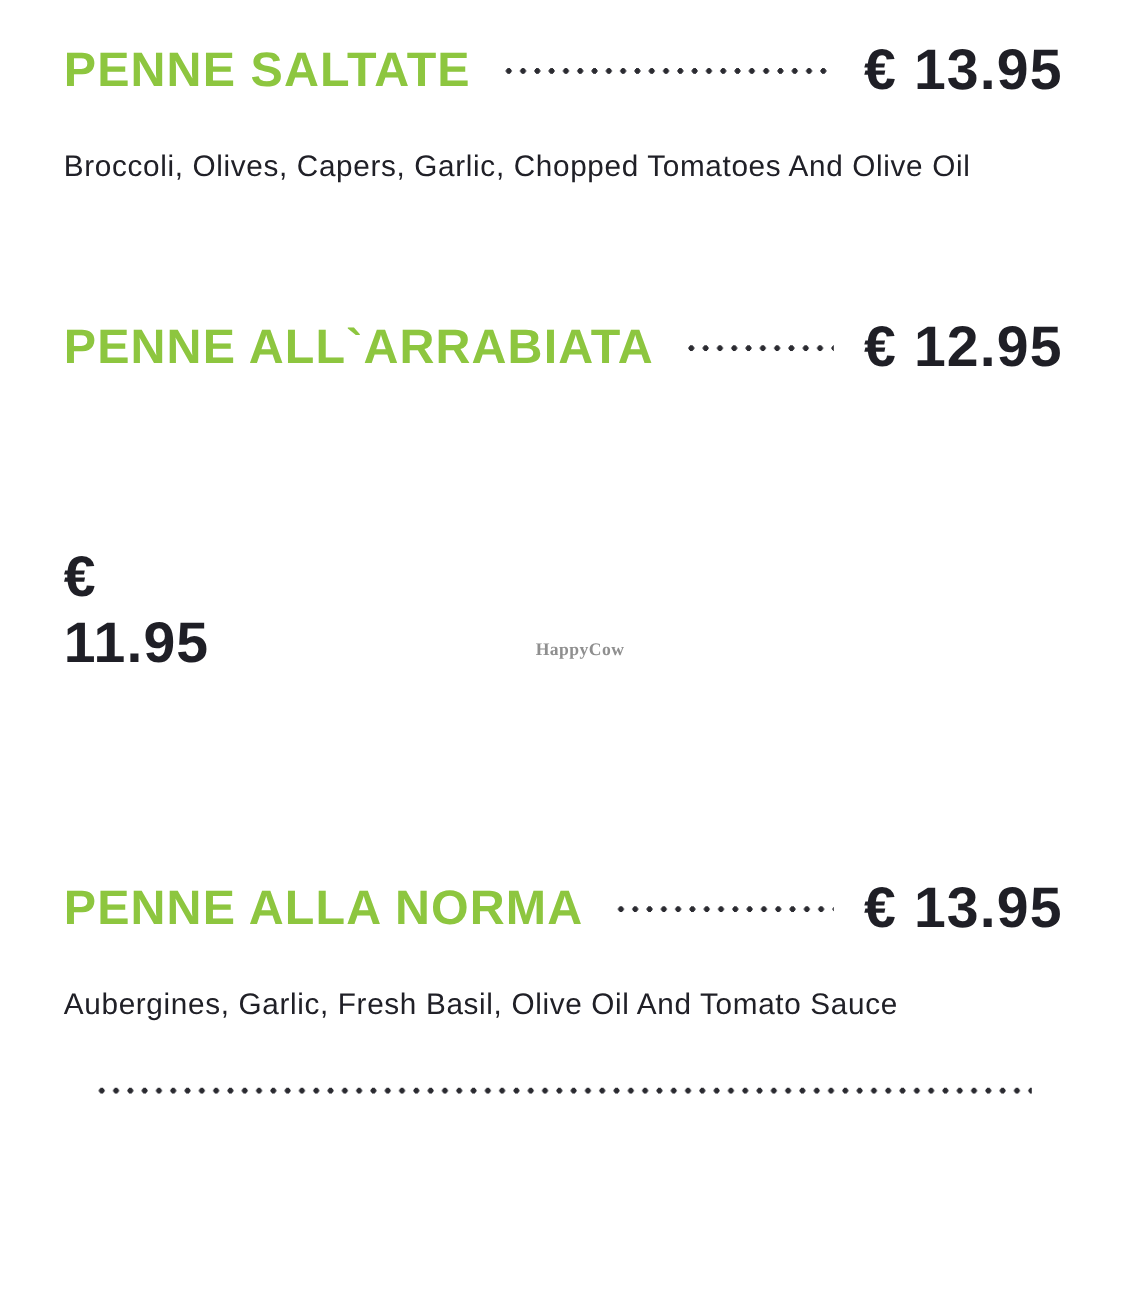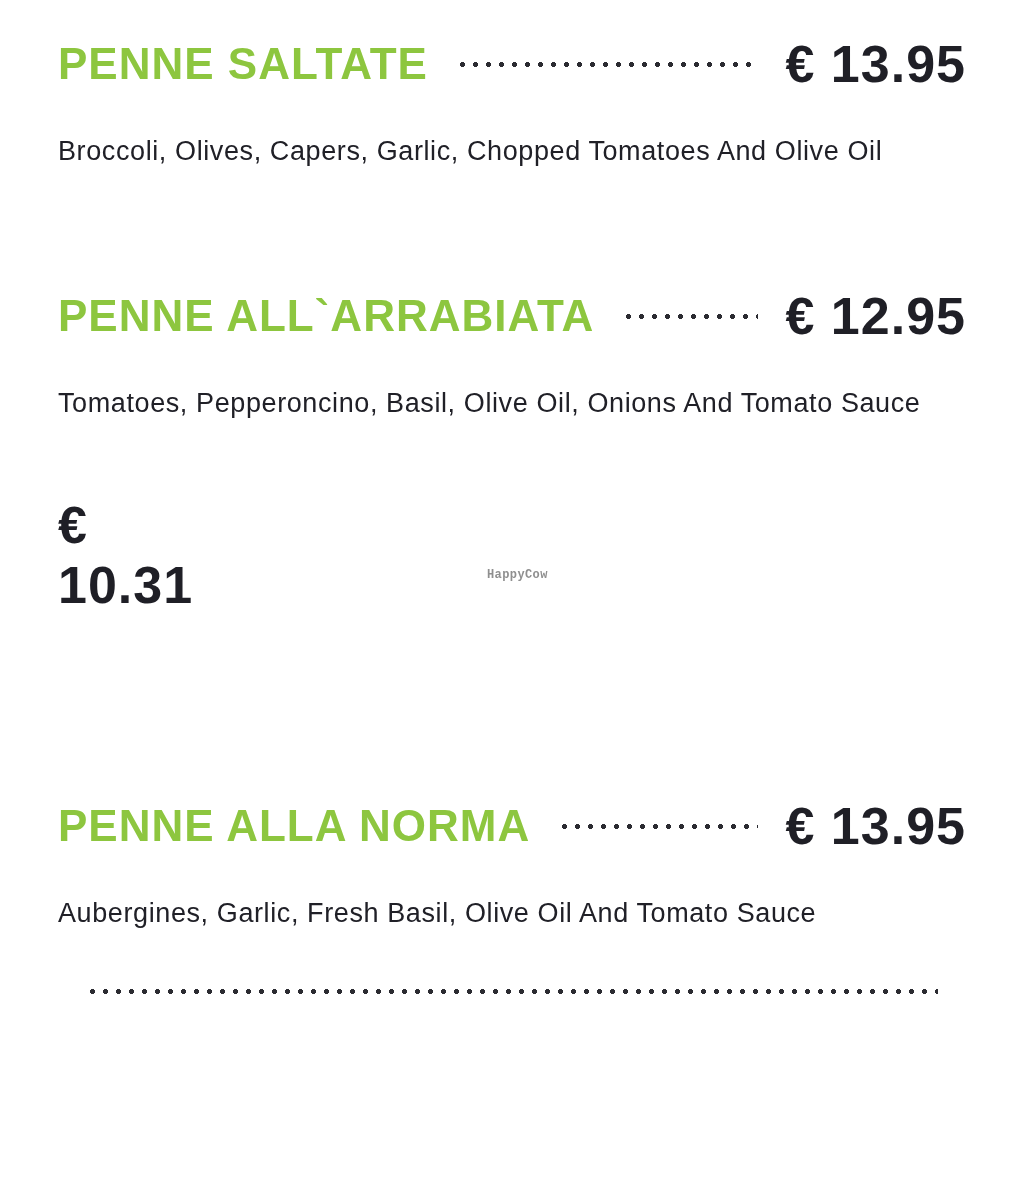--- a/index.html
+++ b/index.html
@@ -75,23 +75,23 @@
     width: 130px;
     line-height: 60px;
     text-align: left;
   }
   .heading-row.split + .dish-description {
     margin-top: 28px;
   }
   .watermark {
     position: absolute;
     left: 487px;
-    top: 568px;
-    font-family: Liberation Mono, monospace;
-    font-size: 12px;
+    top: 582px;
+    font-family: Liberation Serif, serif;
+    font-size: 16px;
     font-weight: 700;
     letter-spacing: 0.4px;
     color: #8f8f8f;
   }
 </style>
 </head>
 <body>
 
 <div class="page">
 
@@ -103,26 +103,25 @@
     </div>
     <div class="dish-description">Broccoli, Olives, Capers, Garlic, Chopped Tomatoes And Olive Oil</div>
   </div>
 
   <div class="menu-item" style="top: 258px; margin-top: 28px;">
     <div class="heading-row">
       <div class="dish-name">PENNE ALL`ARRABIATA</div>
       <div class="dot-leader"></div>
       <div class="dish-price">€ 12.95</div>
     </div>
-    <div class="dish-description">Tomatoes, Pepperoncino, Basil, Olive Oil, Onions And Tomato Sauce</div>
   </div>
 
   <div class="menu-item" style="top: 495px;">
     <div class="heading-row split">
-      <div class="dish-price">€ 10.31</div>
+      <div class="dish-price">€ 11.95</div>
     </div>
   </div>
 
   <div class="watermark">HappyCow</div>
 
   <div class="menu-item" style="top: 796px;">
     <div class="heading-row">
       <div class="dish-name">PENNE ALLA NORMA</div>
       <div class="dot-leader"></div>
       <div class="dish-price">€ 13.95</div>

